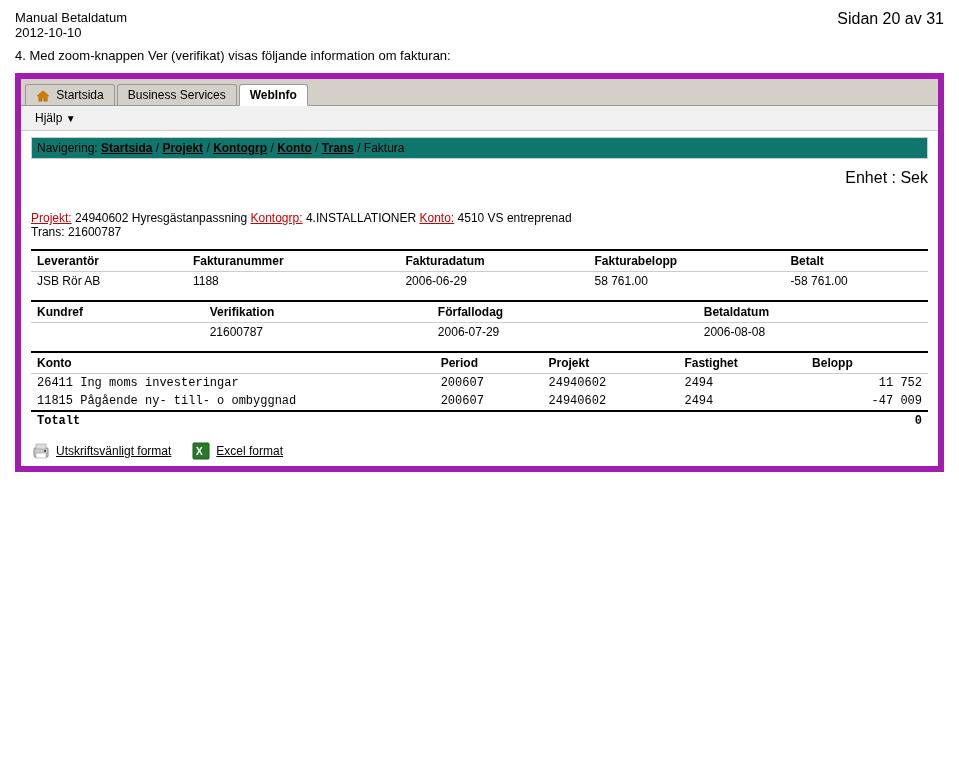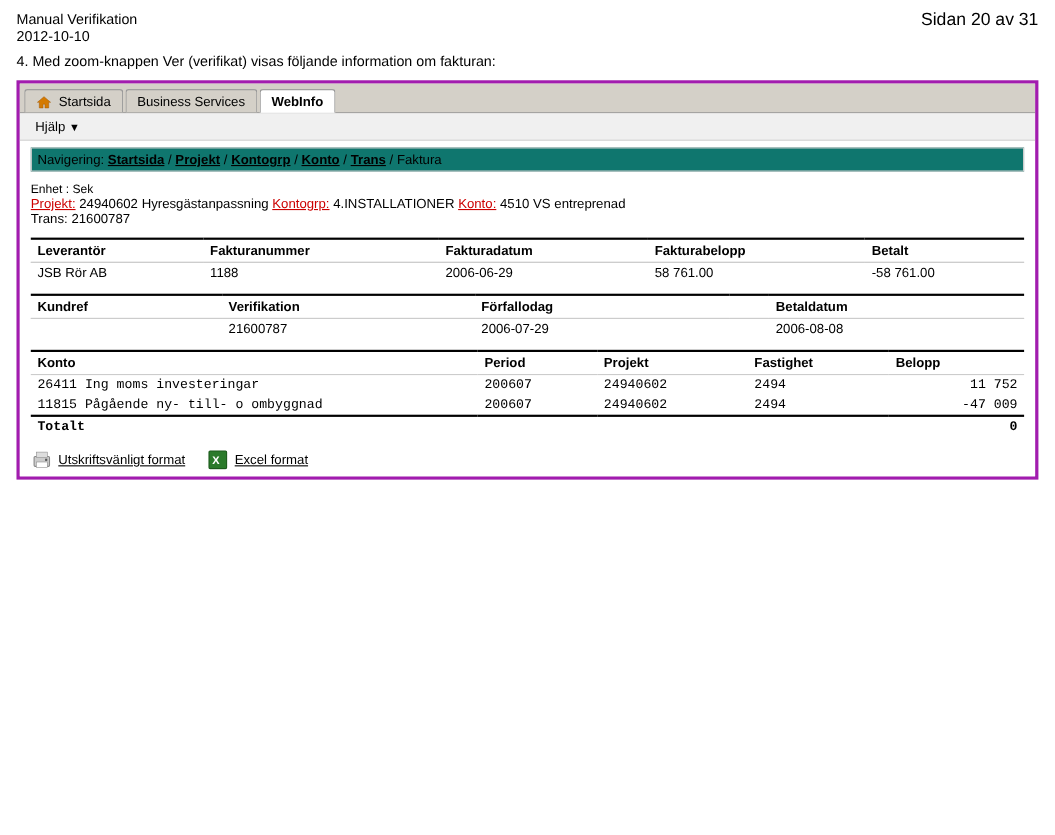--- a/index.html
+++ b/index.html
@@ -16,21 +16,21 @@
       margin-bottom: 8px;
     }
     .doc-header-left { font-size: 13px; }
     .doc-header-right { font-size: 16px; }
     .intro-text {
       font-size: 13px;
       margin-bottom: 10px;
     }
     
     .browser-frame {
-      border: 3px solid #a21caf;
+      border: 6px solid #a21caf;
       background: #f0f0f0;
     }
     
     .tab-bar {
       display: flex;
       align-items: flex-end;
       padding: 4px 4px 0 4px;
       background: #d4d0c8;
       border-bottom: 1px solid #999;
     }
@@ -89,22 +89,23 @@
       background: #0f766e;
       border: 1px solid #ccc;
     }
     .nav-bar a {
       color: #000;
       text-decoration: underline;
       font-weight: bold;
     }
     
     .unit-info {
-      font-size: 11px;
-      margin-bottom: 0;
+      font-size: 16px;
+      margin-bottom: 24px;
+      text-align: right;
     }
     
     .project-info {
       font-size: 12px;
       margin-bottom: 10px;
       color: #000;
     }
     .project-info .label-link {
       color: #cc0000;
       text-decoration: underline;
@@ -165,21 +166,21 @@
       color: #000;
       text-decoration: underline;
       cursor: pointer;
     }
   </style>
 </head>
 <body>
 
 <div class="doc-header">
   <div class="doc-header-left">
-    <div>Manual Verifikation</div>
+    <div>Manual Betaldatum</div>
     <div>2012-10-10</div>
   </div>
   <div class="doc-header-right">Sidan 20 av 31</div>
 </div>
 
 <div class="intro-text">4. Med zoom-knappen Ver (verifikat) visas följande information om fakturan:</div>
 
 <div class="browser-frame">
 
   <div class="tab-bar">

